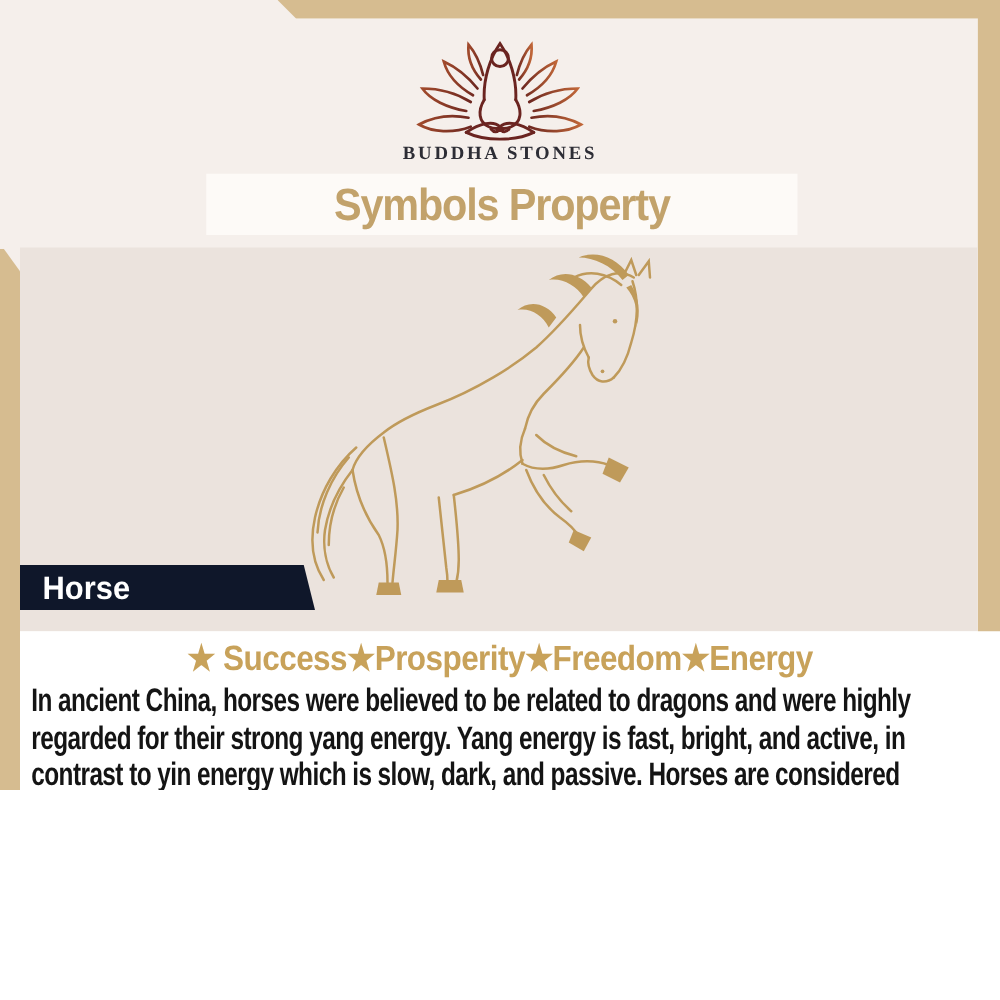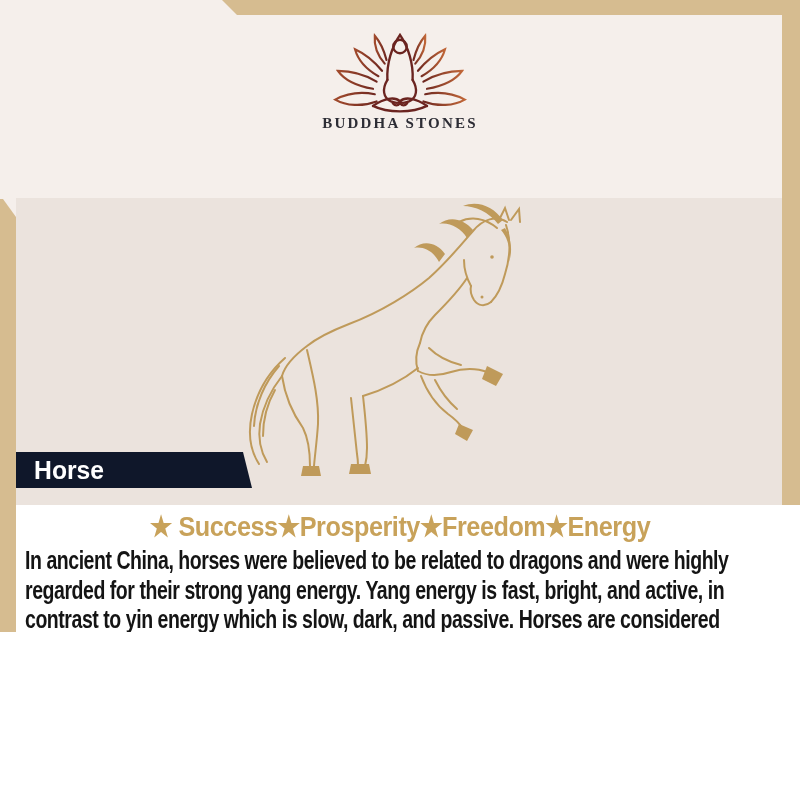--- a/index.html
+++ b/index.html
@@ -86,20 +86,23 @@
       <path d="M66,62 C65,44 71,25 80,12 C89,25 95,44 94,62"></path>
       <path d="M66,62 C60,72 61,82 70,86 C75,88 79,88 80,86"></path>
       <path d="M94,62 C100,72 99,82 90,86 C85,88 81,88 80,86"></path>
       <path d="M50,91 C62,83 74,80 80,86 C86,80 98,83 110,91"></path>
       <path d="M50,91 C66,99 94,99 110,91"></path>
       <path d="M72,88 q4,5 8,0 q4,5 8,0"></path>
     </g>
   </svg>
   <div class="brand">BUDDHA STONES</div>
 
+  <div class="title-band">
+    <h1>Symbols Property</h1>
+  </div>
 
   <div class="panel"></div>
   <svg class="horse-art" viewBox="0 0 310 300" fill="none" stroke="#bf9a5a" stroke-width="2" stroke-linecap="round">
 
     <path d="M292,22 C281,15 268,19 258,31 C246,45 232,62 214,78 C196,93 166,112 134,124 C116,131 102,138 92,146 C80,155 70,165 67,176"></path>
 
     <path d="M291,25 C296,40 295,58 290,74 C287,86 283,95 276,102"></path>
     <path d="M276,102 C270,107 263,106 259,100 C256,95 255,90 256,86"></path>
     <path d="M256,86 C251,77 249,68 249,60"></path>
     <path d="M252,78 C243,92 231,104 220,115 C212,123 207,133 205,143"></path>

